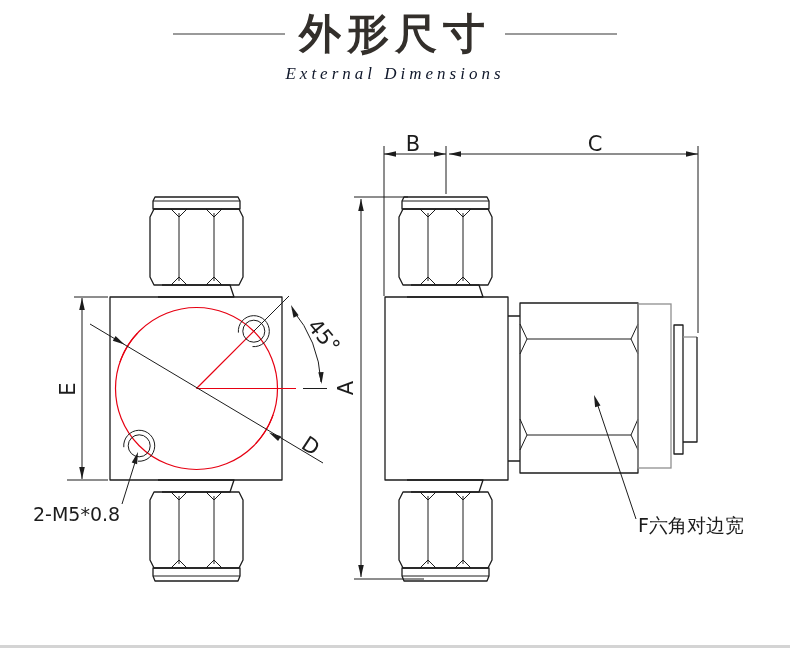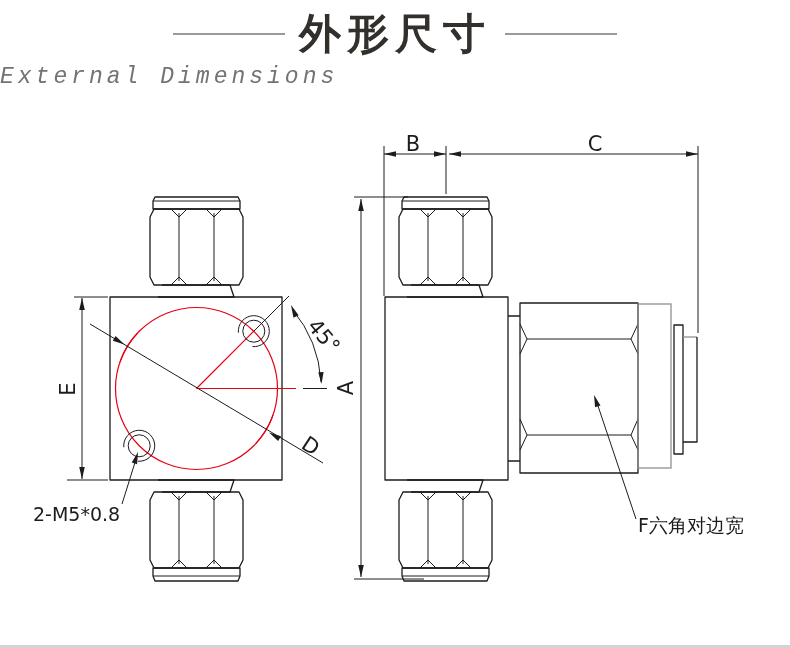--- a/index.html
+++ b/index.html
@@ -2,36 +2,36 @@
 <html><head>
 <meta charset="utf-8">
 <style>
   html,body{margin:0;padding:0;}
   body{
     width:790px;height:648px;position:relative;background:#ffffff;
     font-family:"DejaVu Sans", "Liberation Sans", sans-serif;
     overflow:hidden;
   }
   .header{
-    position:absolute;top:6px;left:0;width:790px;
+    position:absolute;top:6px;left:0;width:790px;text-align:center;
   }
   .title-row{
     display:flex;align-items:center;justify-content:center;gap:14px;
   }
   .title-line{
     width:112px;height:2px;background:#9a9a9a;
   }
   .page-title{
     font-size:42px;font-weight:bold;color:#332f2b;letter-spacing:6px;
     font-family:"DejaVu Sans", sans-serif;white-space:nowrap;
   }
   .page-subtitle{
     margin-top:2px;
-    font-family:Liberation Mono, monospace;
-    font-style:italic;font-size:23px;color:#737373;letter-spacing:4px;
+    font-family:Liberation Serif, serif;
+    font-style:italic;font-size:17px;color:#0f172a;letter-spacing:4px;
   }
   svg{position:absolute;left:0;top:0;}
   .ol{stroke:#1c1c1c;stroke-width:1.3;fill:none;stroke-linejoin:round;}
   .thin{stroke:#1c1c1c;stroke-width:1;fill:none;}
   .gray{stroke:#8f8f8f;stroke-width:1.3;fill:none;}
   .red{stroke:#e60012;stroke-width:1.2;fill:none;}
   .arr{fill:#1c1c1c;stroke:none;}
   .dim{font:21px "DejaVu Sans", sans-serif;fill:#1c1c1c;}
   .note{font:19px "DejaVu Sans", sans-serif;fill:#1c1c1c;}
   .footer-line{

